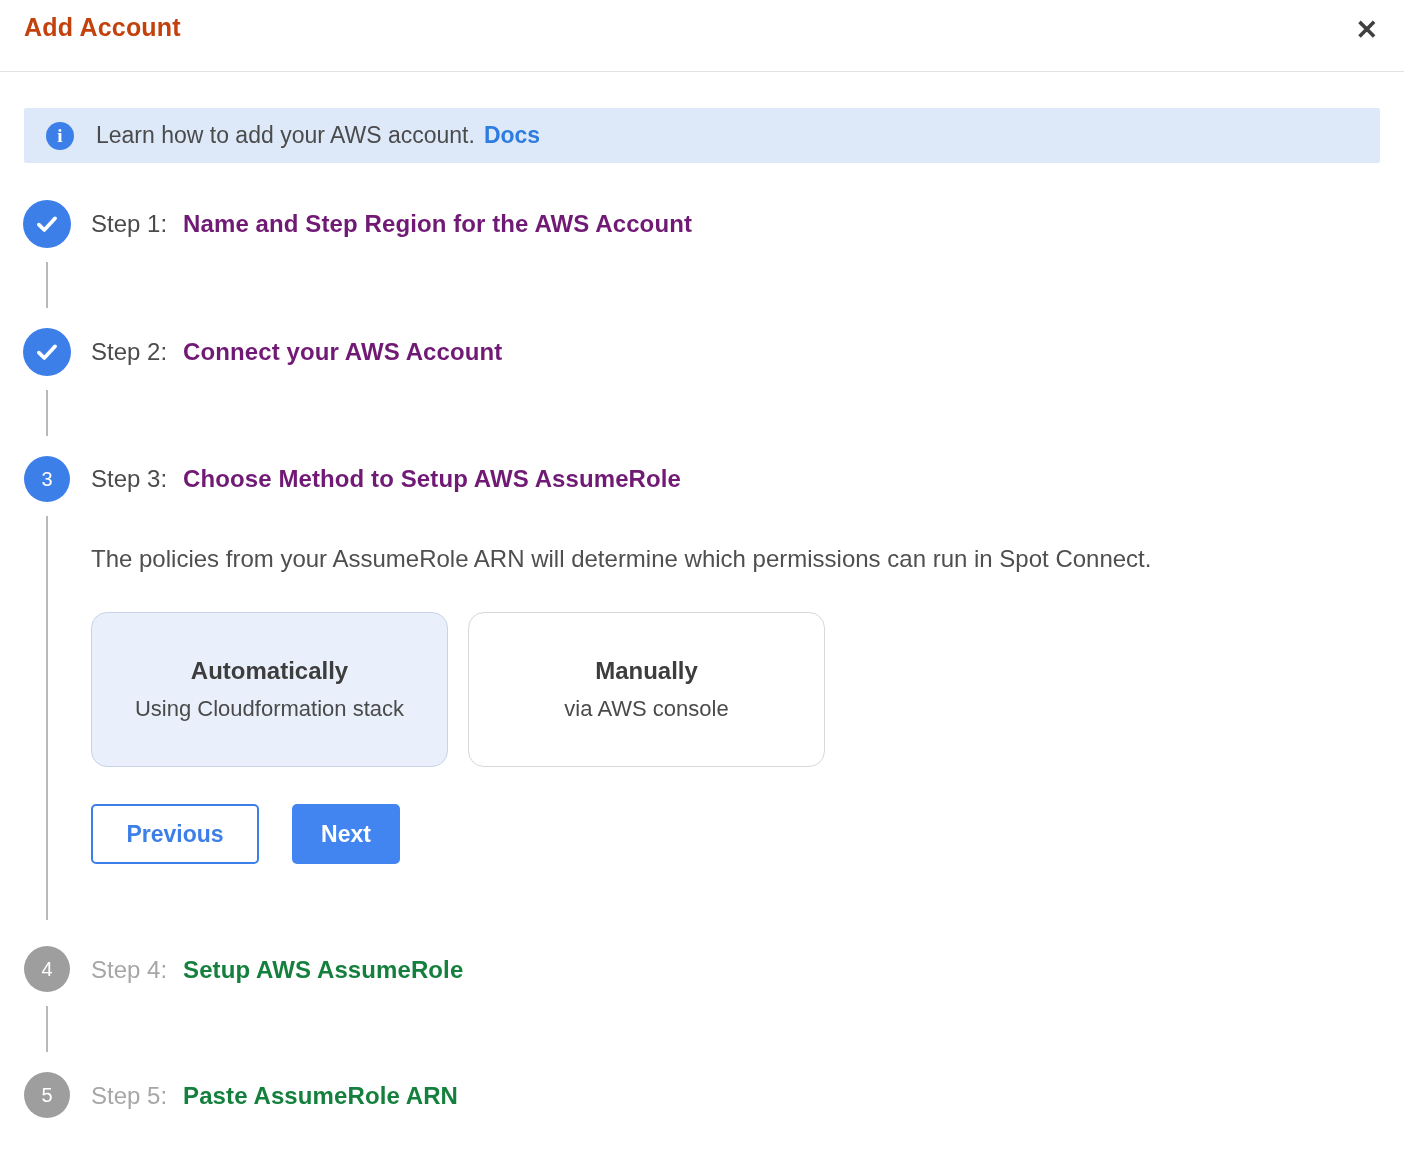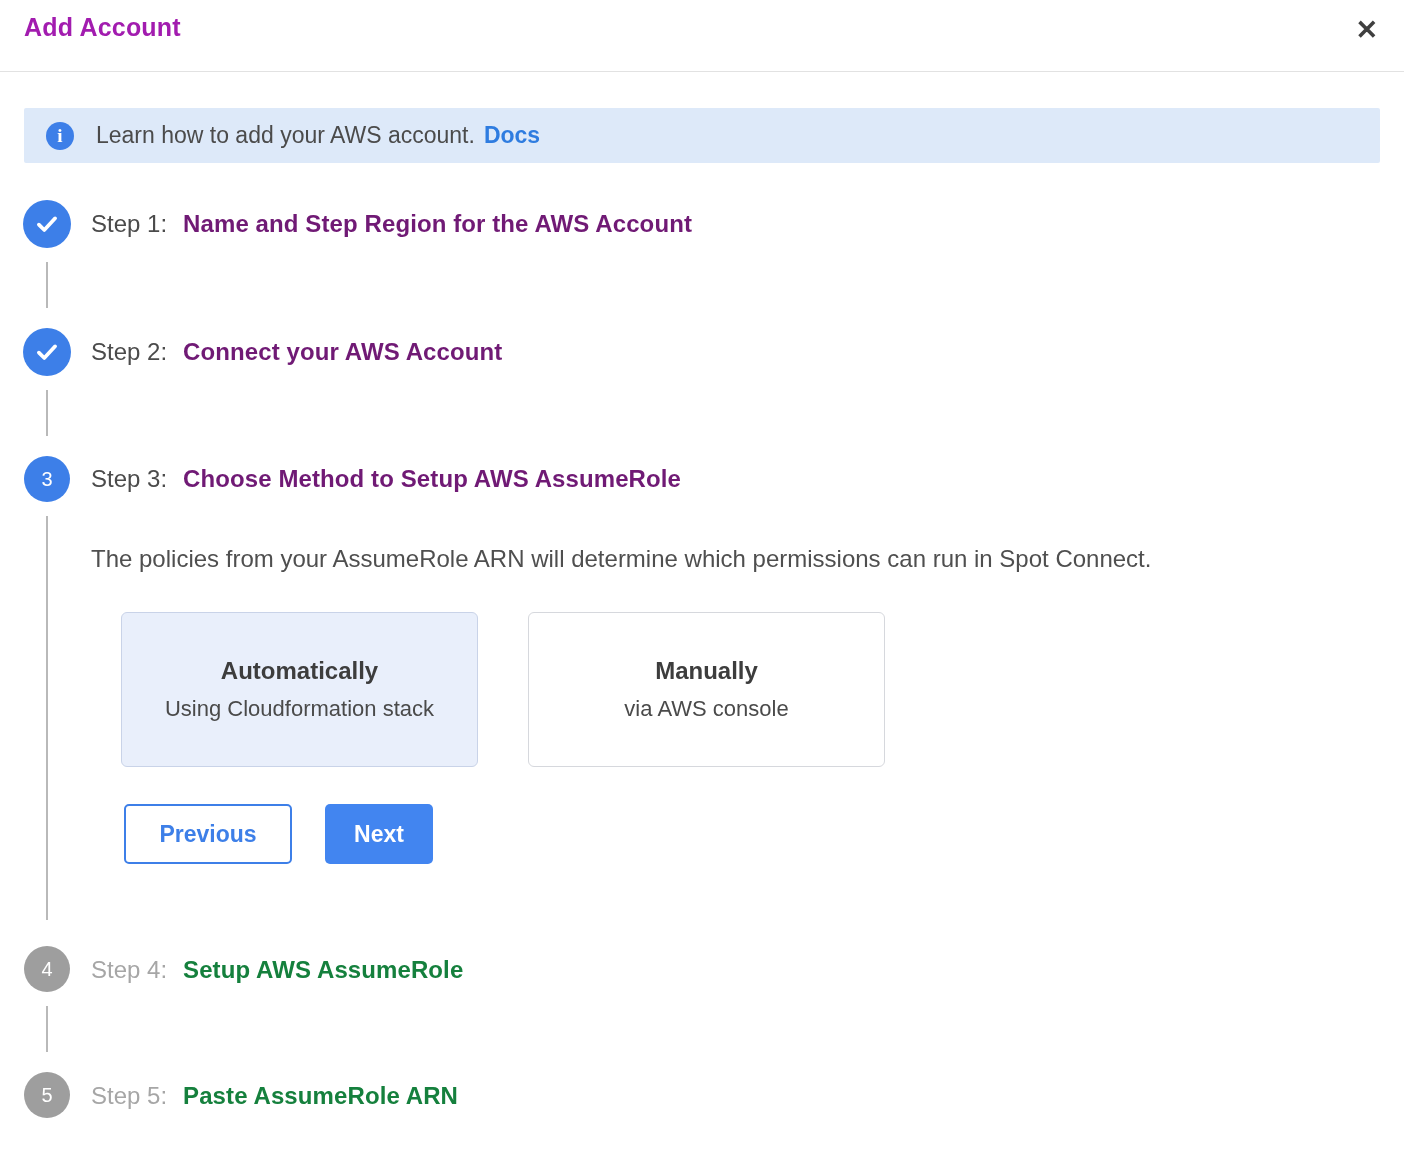--- a/index.html
+++ b/index.html
@@ -6,21 +6,21 @@
   html, body { width: 1404px; height: 1159px; background: #ffffff; overflow: hidden; }
   body { font-family: "Liberation Sans", sans-serif; color: #3d3d3d; }
 
   
   .modal-header {
     height: 72px;
     display: flex; align-items: flex-start; justify-content: space-between;
     padding: 13px 20px 0 24px;
     border-bottom: 1px solid #e2e2e2;
   }
-  .modal-title { font-size: 25px; font-weight: 700; color: #a21caf; letter-spacing: .2px; }
+  .modal-title { font-size: 25px; font-weight: 700; color: #c2410c; letter-spacing: .2px; }
   .close-btn {
     background: none; border: none; cursor: pointer;
     font-size: 27px; font-weight: 700; color: #3f3f3f; line-height: 1;
     padding: 4px 6px;
   }
 
   
   .banner {
     margin: 36px 24px 0 24px;
     height: 55px;
@@ -65,31 +65,30 @@
   .step.pending .step-head .step-label { color: #a6a6a6; text-align: right; }
   .step.pending .step-head .step-title { color: #15803d; }
 
   
   .step-body { display: flex; flex-direction: column; padding-bottom: 82px; }
   .step-body .step-head { height: 46px; }
   .step-desc { margin-top: 42px; font-size: 24px; line-height: 30px; color: #4f4f4f; }
 
   .options { display: flex; gap: 20px; margin-top: 38px; }
   .option-card {
-    width: 357px; height: 155px; border-radius: 6px;
+    width: 357px; height: 155px; border-radius: 16px;
     background: #ffffff; border: 1px solid #d6d8dd;
     display: flex; flex-direction: column; align-items: center; justify-content: center;
     cursor: pointer;
-    margin-left: 30px;
   }
   .option-card.selected { background: #e9effb; border-color: #c9d3e8; }
   .option-title { font-size: 24px; font-weight: 700; color: #3d3d3d; }
   .option-sub { font-size: 22px; color: #4a4a4a; margin-top: 11px; }
 
-  .actions { display: flex; gap: 33px; margin-top: 37px; margin-left: 33px; }
+  .actions { display: flex; gap: 33px; margin-top: 37px; }
   .btn {
     height: 60px; border-radius: 5px; font-family: "Liberation Sans", sans-serif;
     font-size: 23px; font-weight: 700; cursor: pointer;
   }
   .btn.outline { width: 168px; background: #ffffff; border: 2px solid #3d7fe8; color: #3d7fe8; }
   .btn.solid { width: 108px; background: #4285f0; border: none; color: #ffffff; }
 </style>
 </head>
 <body>
 

